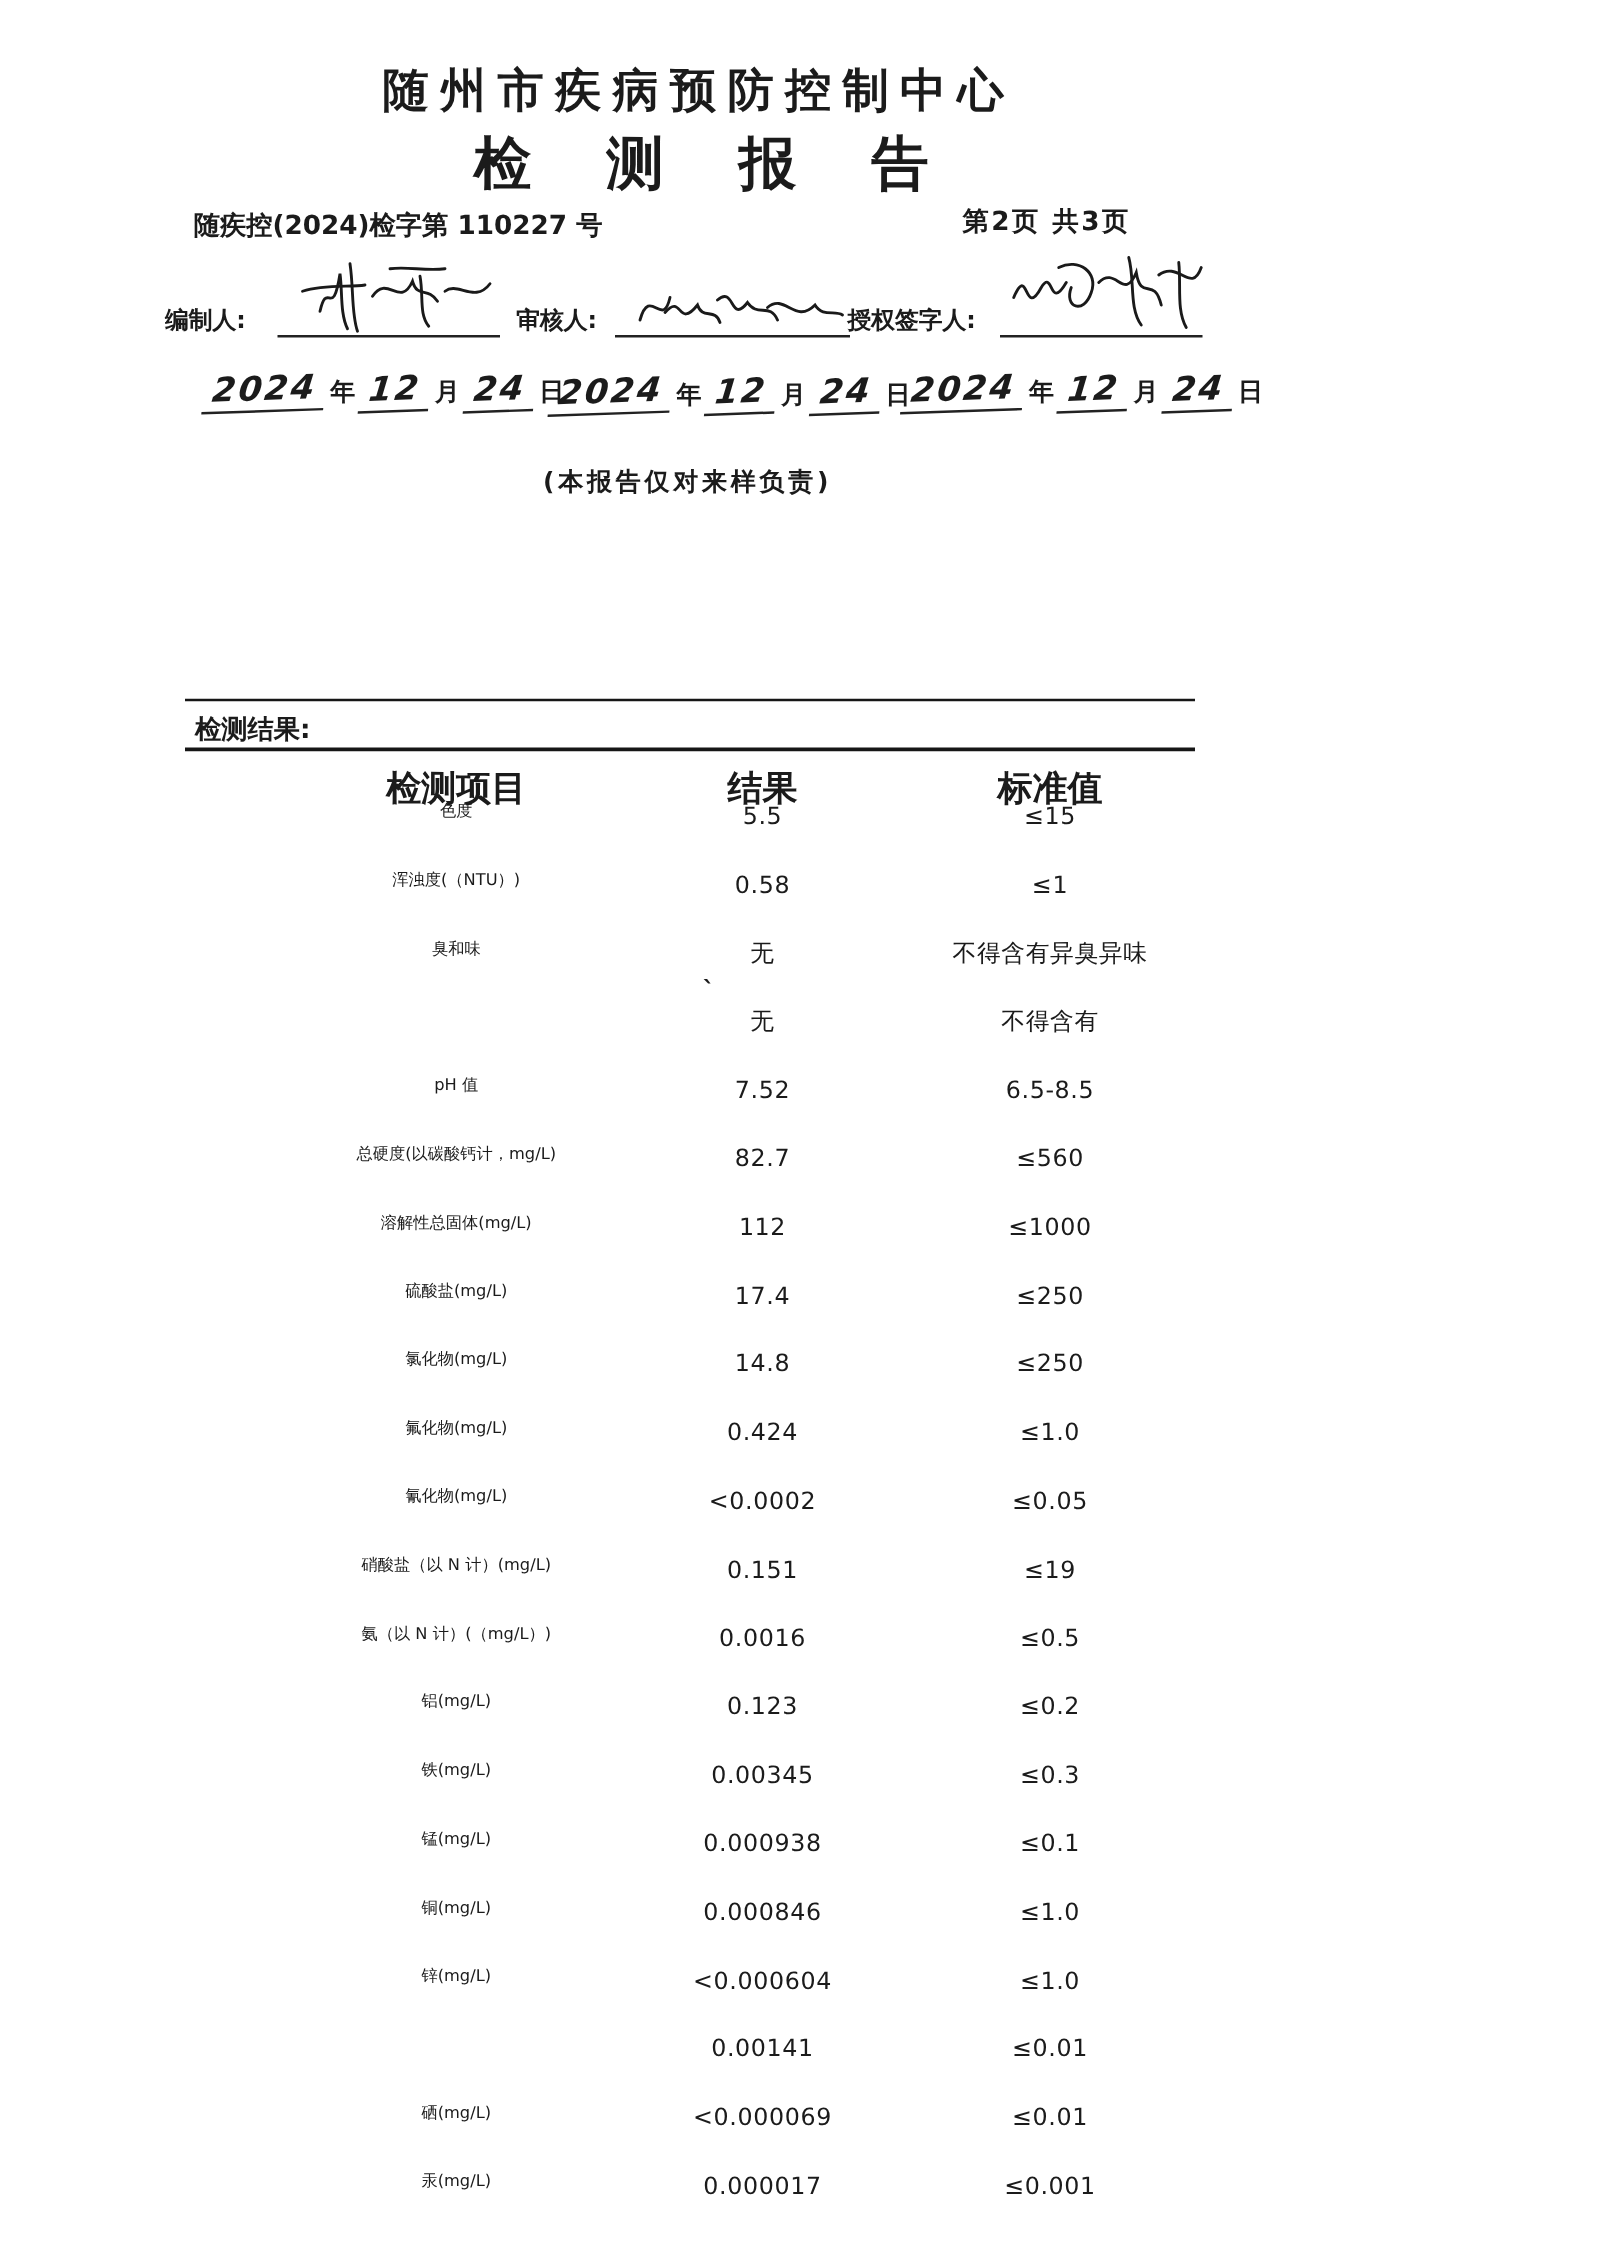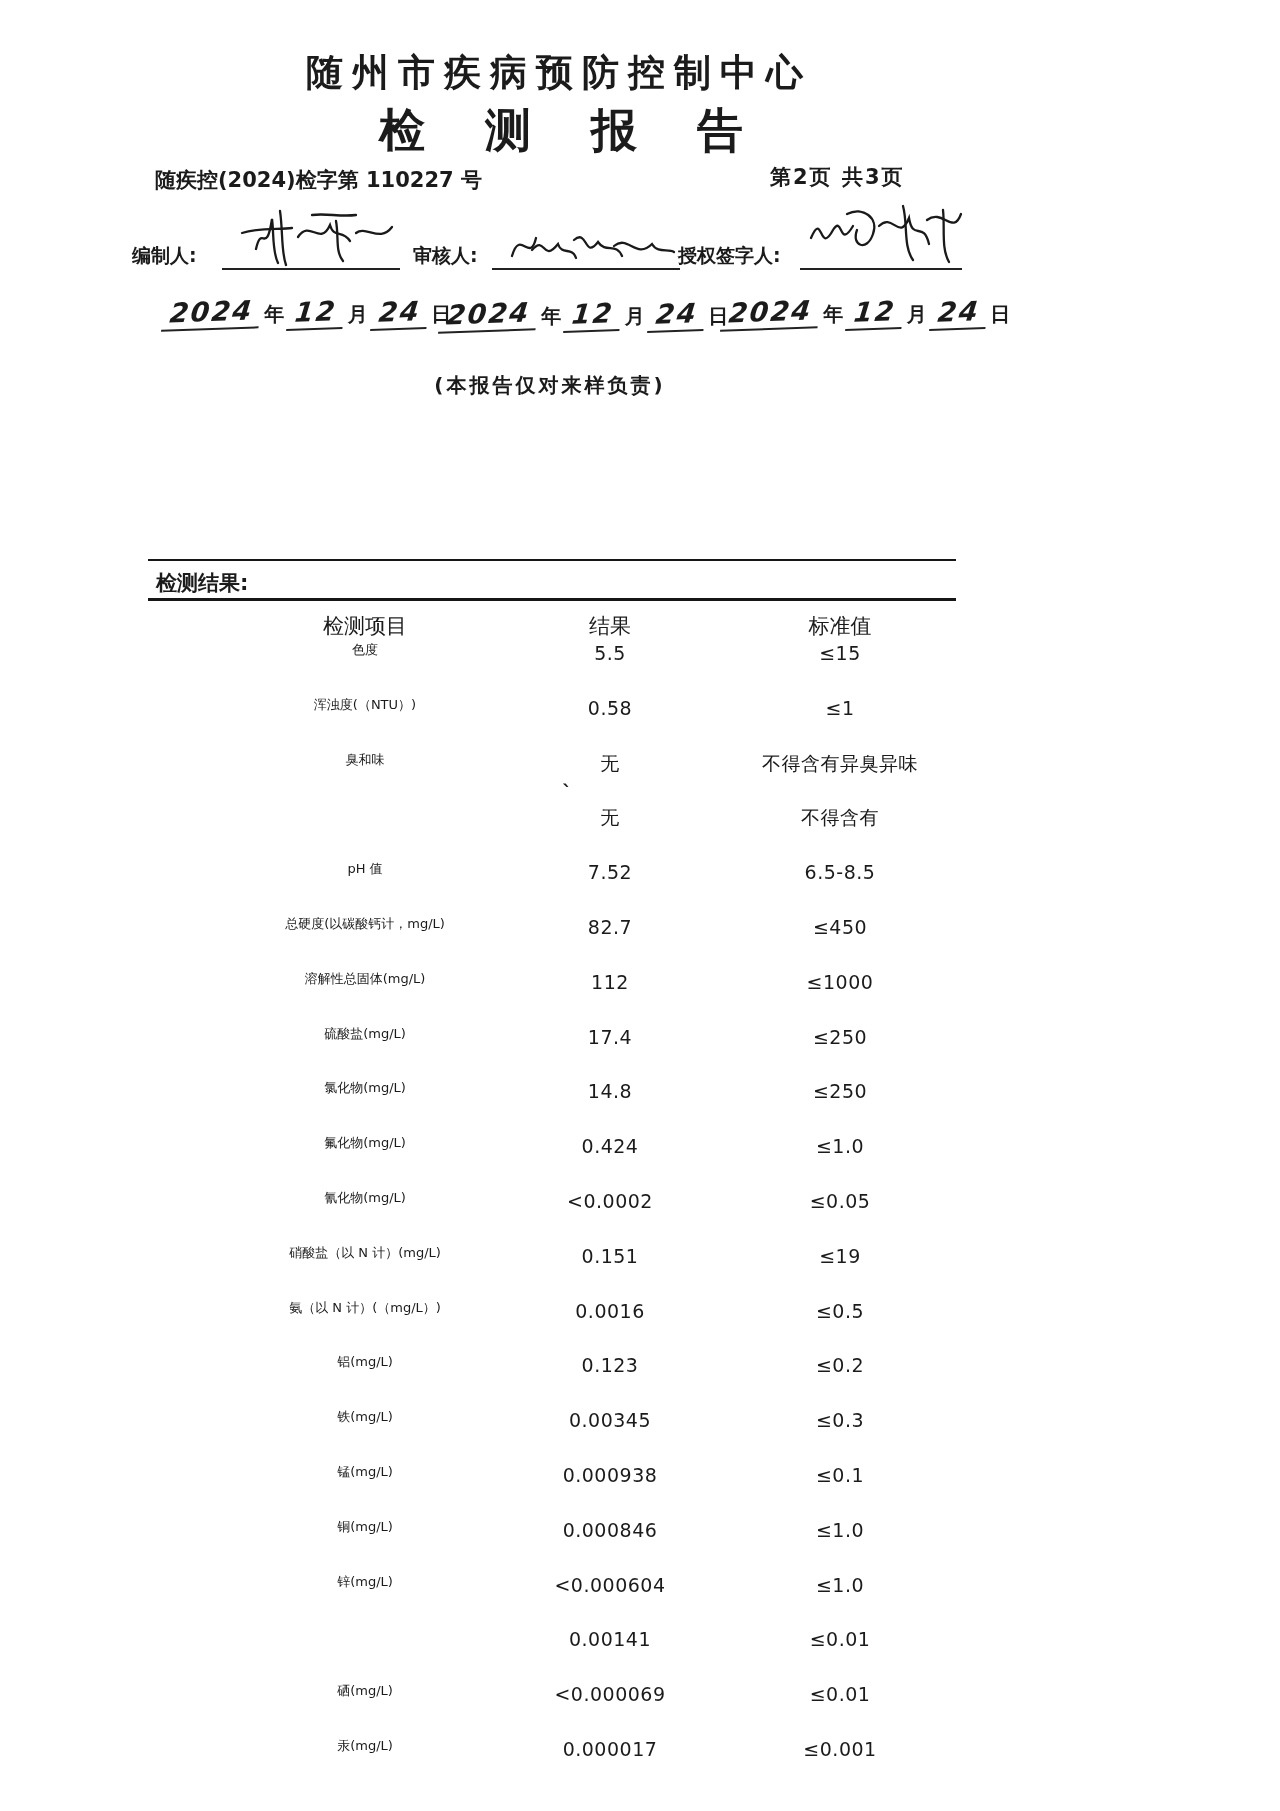--- a/index.html
+++ b/index.html
@@ -24,21 +24,21 @@
   .hand{
     display:inline-block;font-style:italic;font-weight:700;font-size:27px;
     transform:skewX(-8deg) rotate(-2deg);letter-spacing:2px;
   }
   .dline{border-bottom:2px solid #222;padding:0 7px 1px 7px;}
   .dlabel{font-size:20px;font-weight:700;margin:0 4px;}
   .note{left:140px;top:348px;width:820px;font-size:20px;font-weight:700;letter-spacing:3px;margin-top:24px;}
   
   .rule{background:#161616;}
   .section-label{left:156px;top:569px;font-size:21px;font-weight:700;}
-  .thead{left:140px;top:613px;width:820px;height:30px;font-size:21px;font-weight:400;}
+  .thead{left:140px;top:613px;width:820px;height:30px;font-size:28px;font-weight:700;}
   .tbody{left:140px;top:642px;width:820px;}
   .trow{position:relative;height:54.8px;}
   .c1,.c2,.c3{position:absolute;top:0;text-align:center;line-height:1.25;}
   .c1{left:25px;width:400px;}
   .c2{left:370px;width:200px;}
   .c3{left:580px;width:240px;}
   .cell{font-size:13px;}
   .num{font-size:19px;letter-spacing:0.5px;}
   .stray{left:562px;top:780px;font-size:20px;font-weight:700;}
 </style>
@@ -125,21 +125,21 @@
       <div class="c3 num">不得含有</div>
     </div>
     <div class="trow">
       <div class="c1 cell">pH 值</div>
       <div class="c2 num">7.52</div>
       <div class="c3 num">6.5-8.5</div>
     </div>
     <div class="trow">
       <div class="c1 cell">总硬度(以碳酸钙计，mg/L)</div>
       <div class="c2 num">82.7</div>
-      <div class="c3 num">≤450</div>
+      <div class="c3 num">≤560</div>
     </div>
     <div class="trow">
       <div class="c1 cell">溶解性总固体(mg/L)</div>
       <div class="c2 num">112</div>
       <div class="c3 num">≤1000</div>
     </div>
     <div class="trow">
       <div class="c1 cell">硫酸盐(mg/L)</div>
       <div class="c2 num">17.4</div>
       <div class="c3 num">≤250</div>

